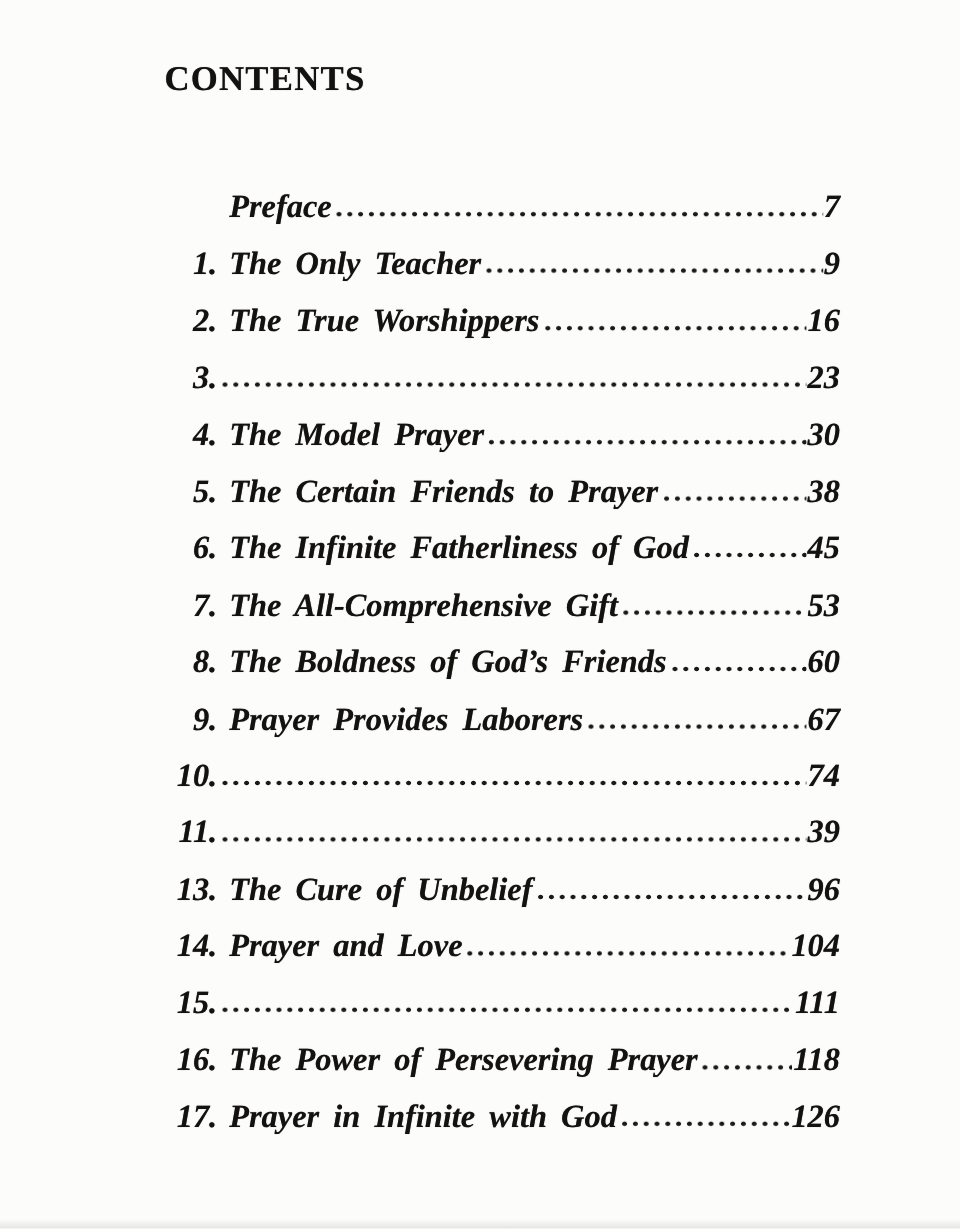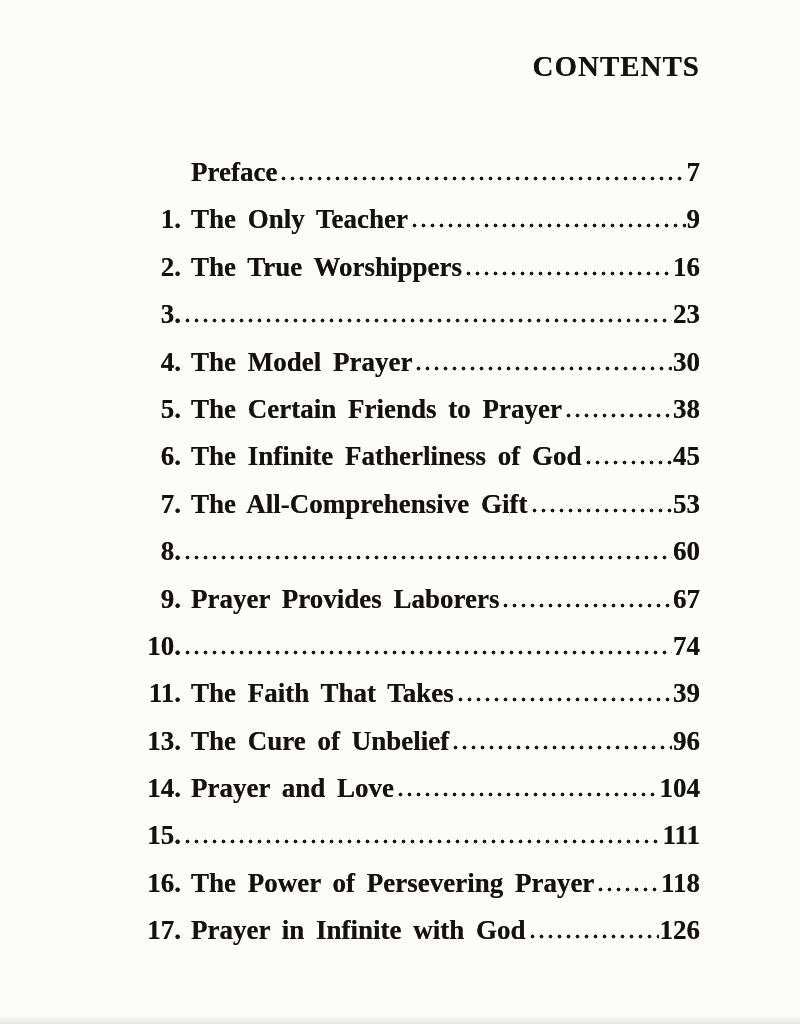--- a/index.html
+++ b/index.html
@@ -14,31 +14,32 @@
     background: #fcfcfa;
     overflow: hidden;
     font-family: "Liberation Serif", "DejaVu Serif", serif;
     color: #14120f;
   }
   .heading {
     position: absolute;
     top: 50px;
     left: 137px;
     width: 563px;
-    text-align: right;
+    text-align: left;
     font-weight: bold;
     font-size: 29px;
     letter-spacing: 1px;
     text-shadow: 0 0 0.6px rgba(20,18,15,0.75);
   }
   .toc {
     position: absolute;
     top: 148px;
     left: 137px;
     width: 563px;
+    font-style: italic;
   }
   .row {
     display: flex;
     align-items: baseline;
     height: 47.4px;
     box-sizing: border-box;
     padding-top: 9px;
     font-weight: bold;
     font-size: 27px;
     word-spacing: 5px;
@@ -131,40 +132,40 @@
 
   <div class="row">
     <span class="num">7.</span>
     <span class="title">The All-Comprehensive Gift</span>
     <span class="leader"></span>
     <span class="pagenum">53</span>
   </div>
 
   <div class="row">
     <span class="num">8.</span>
+    <span class="title">The Boldness of God’s Friends</span>
     <span class="leader"></span>
     <span class="pagenum">60</span>
   </div>
 
   <div class="row">
     <span class="num">9.</span>
     <span class="title">Prayer Provides Laborers</span>
     <span class="leader"></span>
     <span class="pagenum">67</span>
   </div>
 
   <div class="row">
     <span class="num">10.</span>
     <span class="leader"></span>
     <span class="pagenum">74</span>
   </div>
 
   <div class="row">
     <span class="num">11.</span>
-    <span class="title">The Faith That Takes</span>
     <span class="leader"></span>
     <span class="pagenum">39</span>
   </div>
 
 
   <div class="row">
     <span class="num">13.</span>
     <span class="title">The Cure of Unbelief</span>
     <span class="leader"></span>
     <span class="pagenum">96</span>

